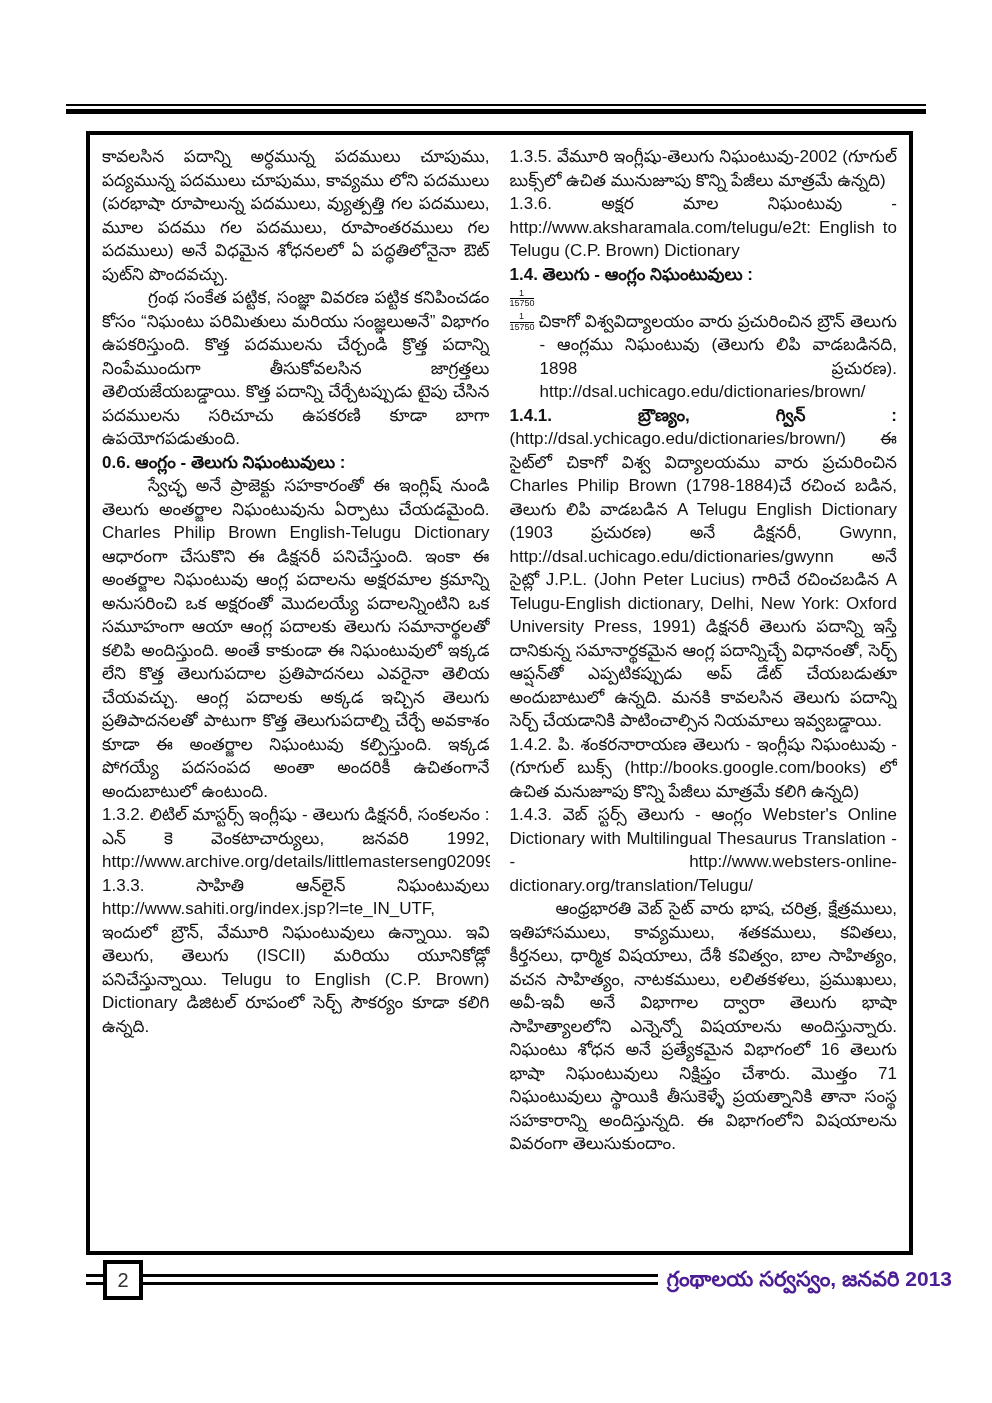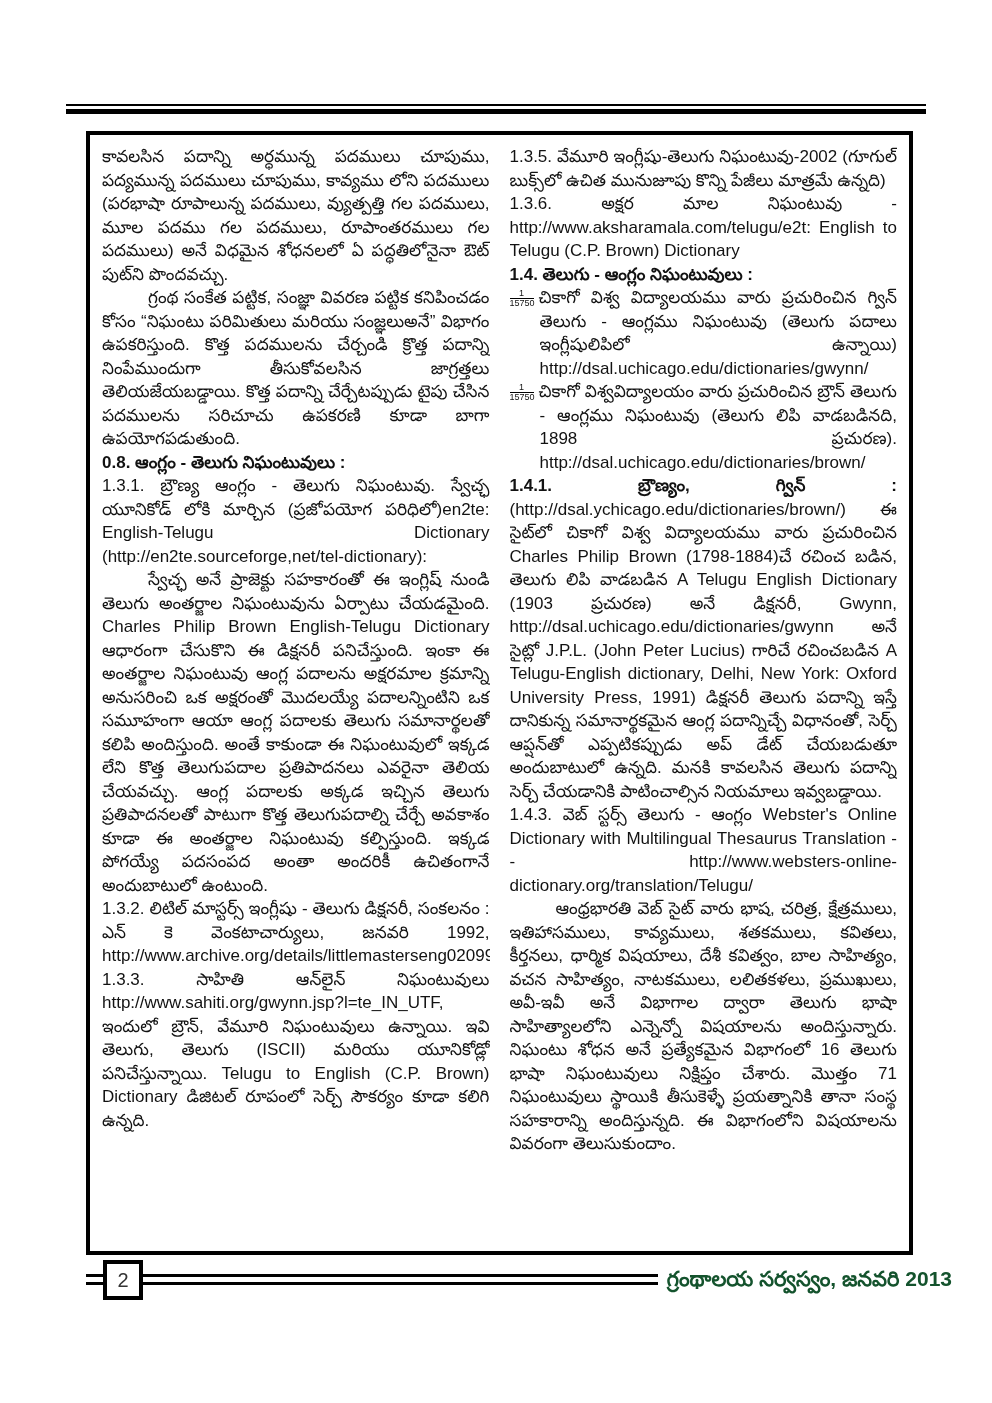--- a/index.html
+++ b/index.html
@@ -37,58 +37,58 @@
   .footer-lines { position:relative; width:572px; height:44px; }
   .footer-lines .line { position:absolute; left:0; right:0; height:3px; background:#000; }
   .footer-lines .line.l1 { top:15px; }
   .footer-lines .line.l2 { top:23px; }
   .page-num-box {
     position:absolute; left:17px; top:1px; width:32px; height:32px;
     background:#fff; border:4px solid #000;
     display:flex; align-items:center; justify-content:center;
     font-size:20px; color:#333;
   }
-  .footer-text { flex:1; text-align:right; font-weight:bold; font-size:21px; color:#14532d; }
+  .footer-text { flex:1; text-align:right; font-weight:bold; font-size:21px; color:#4c1d95; }
 </style>
 </head>
 <body>
 
 <div class="page">
 
   <div class="top-rule">
     <div class="thin"></div>
     <div class="thick"></div>
   </div>
 
   <div class="content-box">
 
     <div class="col">
       <p class="para">కావలసిన పదాన్ని అర్ధమున్న పదములు చూపుము, పద్యమున్న పదములు చూపుము, కావ్యము లోని పదములు (పరభాషా రూపాలున్న పదములు, వ్యుత్పత్తి గల పదములు, మూల పదము గల పదములు, రూపాంతరములు గల పదములు) అనే విధమైన శోధనలలో ఏ పద్ధతిలోనైనా ఔట్ పుట్‌ని పొందవచ్చు.</p>
       <p class="para indent">గ్రంథ సంకేత పట్టిక, సంజ్ఞా వివరణ పట్టిక కనిపించడం కోసం “నిఘంటు పరిమితులు మరియు సంజ్ఞలుఅనే” విభాగం ఉపకరిస్తుంది. కొత్త పదములను చేర్చండి క్రొత్త పదాన్ని నింపేముందుగా తీసుకోవలసిన జాగ్రత్తలు తెలియజేయబడ్డాయి. కొత్త పదాన్ని చేర్చేటప్పుడు టైపు చేసిన పదములను సరిచూచు ఉపకరణి కూడా బాగా ఉపయోగపడుతుంది.</p>
-      <h3 class="heading">0.8. ఆంగ్లం - తెలుగు నిఘంటువులు :</h3>
-      <p class="para">1.3.1. బ్రౌణ్య ఆంగ్లం - తెలుగు నిఘంటువు. స్వేచ్ఛ యూనికోడ్ లోకి మార్చిన (ప్రజోపయోగ పరిధిలో)en2te: English-Telugu Dictionary (http://en2te.sourceforge,net/tel-dictionary):</p>
+      <h3 class="heading">0.6. ఆంగ్లం - తెలుగు నిఘంటువులు :</h3>
       <p class="para indent">స్వేచ్ఛ అనే ప్రాజెక్టు సహకారంతో ఈ ఇంగ్లిష్ నుండి తెలుగు అంతర్జాల నిఘంటువును ఏర్పాటు చేయడమైంది. Charles Philip Brown English-Telugu Dictionary ఆధారంగా చేసుకొని ఈ డిక్షనరీ పనిచేస్తుంది. ఇంకా ఈ అంతర్జాల నిఘంటువు ఆంగ్ల పదాలను అక్షరమాల క్రమాన్ని అనుసరించి ఒక అక్షరంతో మొదలయ్యే పదాలన్నింటిని ఒక సమూహంగా ఆయా ఆంగ్ల పదాలకు తెలుగు సమానార్థలతో కలిపి అందిస్తుంది. అంతే కాకుండా ఈ నిఘంటువులో ఇక్కడ లేని కొత్త తెలుగుపదాల ప్రతిపాదనలు ఎవరైనా తెలియ చేయవచ్చు. ఆంగ్ల పదాలకు అక్కడ ఇచ్చిన తెలుగు ప్రతిపాదనలతో పాటుగా కొత్త తెలుగుపదాల్ని చేర్చే అవకాశం కూడా ఈ అంతర్జాల నిఘంటువు కల్పిస్తుంది. ఇక్కడ పోగయ్యే పదసంపద అంతా అందరికీ ఉచితంగానే అందుబాటులో ఉంటుంది.</p>
       <p class="para gap-top">1.3.2. లిటిల్ మాస్టర్స్ ఇంగ్లీషు - తెలుగు డిక్షనరీ, సంకలనం : ఎన్ కె వెంకటాచార్యులు, జనవరి 1992, http://www.archive.org/details/littlemasterseng020991mbp.</p>
-      <p class="para">1.3.3. సాహితి ఆన్‌లైన్ నిఘంటువులు http://www.sahiti.org/gwynn.jsp?l=te_IN_UTF, ఇందులో బ్రౌన్, వేమూరి నిఘంటువులు ఉన్నాయి. ఇవి తెలుగు, తెలుగు (ISCII) మరియు యూనికోడ్లో పనిచేస్తున్నాయి. Telugu to English (C.P. Brown) Dictionary డిజిటల్ రూపంలో సెర్చ్ సౌకర్యం కూడా కలిగి ఉన్నది.</p>
+      <p class="para">1.3.3. సాహితి ఆన్‌లైన్ నిఘంటువులు http://www.sahiti.org/index.jsp?l=te_IN_UTF, ఇందులో బ్రౌన్, వేమూరి నిఘంటువులు ఉన్నాయి. ఇవి తెలుగు, తెలుగు (ISCII) మరియు యూనికోడ్లో పనిచేస్తున్నాయి. Telugu to English (C.P. Brown) Dictionary డిజిటల్ రూపంలో సెర్చ్ సౌకర్యం కూడా కలిగి ఉన్నది.</p>
 
     </div>
 
     <div class="col">
       <p class="para">1.3.5. వేమూరి ఇంగ్లీషు-తెలుగు నిఘంటువు-2002 (గూగుల్ బుక్స్‌లో ఉచిత మునుజూపు కొన్ని పేజీలు మాత్రమే ఉన్నది)</p>
       <p class="para">1.3.6. అక్షర మాల నిఘంటువు -  http://www.aksharamala.com/telugu/e2t: English to Telugu (C.P. Brown) Dictionary</p>
       <h3 class="heading">1.4. తెలుగు - ఆంగ్లం నిఘంటువులు :</h3>
       <p class="para bullet">
-        <span class="frac"><span class="fnum">1</span><span class="fden">15750</span></span><span>చికాగో విశ్వ విద్యాలయము వారు ప్రచురించిన గ్విన్ తెలుగు - ఆంగ్లము నిఘంటువు (తెలుగు పదాలు ఇంగ్లీషులిపిలో ఉన్నాయి)  http://dsal.uchicago.edu/dictionaries/gwynn/</span>
+        <span class="frac"><span class="fnum">1</span><span class="fden">15750</span></span>
       </p>
       <p class="para bullet">
         <span class="frac"><span class="fnum">1</span><span class="fden">15750</span></span><span>చికాగో విశ్వవిద్యాలయం వారు ప్రచురించిన బ్రౌన్ తెలుగు - ఆంగ్లము నిఘంటువు (తెలుగు లిపి వాడబడినది, 1898 ప్రచురణ).  http://dsal.uchicago.edu/dictionaries/brown/</span>
       </p>
       <p class="para">
         <b class="lead">1.4.1. బ్రౌణ్యం, గ్విన్ : </b><span>(http://dsal.ychicago.edu/dictionaries/brown/) ఈ సైట్‌లో చికాగో విశ్వ విద్యాలయము వారు ప్రచురించిన Charles Philip Brown (1798-1884)చే రచించ బడిన, తెలుగు లిపి వాడబడిన A Telugu English Dictionary (1903 ప్రచురణ) అనే డిక్షనరీ, Gwynn, http://dsal.uchicago.edu/dictionaries/gwynn అనే సైట్లో J.P.L. (John Peter Lucius) గారిచే రచించబడిన A Telugu-English dictionary, Delhi, New York: Oxford University Press, 1991) డిక్షనరీ తెలుగు పదాన్ని ఇస్తే దానికున్న సమానార్థకమైన ఆంగ్ల పదాన్నిచ్చే విధానంతో, సెర్చ్ ఆప్షన్‌తో ఎప్పటికప్పుడు అప్ డేట్ చేయబడుతూ అందుబాటులో ఉన్నది. మనకి కావలసిన తెలుగు పదాన్ని సెర్చ్ చేయడానికి పాటించాల్సిన నియమాలు ఇవ్వబడ్డాయి.</span>
       </p>
+      <p class="para">1.4.2. పి. శంకరనారాయణ తెలుగు - ఇంగ్లీషు నిఘంటువు - (గూగుల్ బుక్స్ (http://books.google.com/books) లో ఉచిత మనుజూపు కొన్ని పేజీలు మాత్రమే కలిగి ఉన్నది)</p>
       <p class="para">1.4.3. వెబ్ స్టర్స్ తెలుగు - ఆంగ్లం  Webster's Online Dictionary with Multilingual Thesaurus Translation -- http://www.websters-online-dictionary.org/translation/Telugu/</p>
       <p class="para indent">ఆంధ్రభారతి వెబ్ సైట్ వారు భాష, చరిత్ర, క్షేత్రములు, ఇతిహాసములు, కావ్యములు, శతకములు, కవితలు, కీర్తనలు, ధార్మిక విషయాలు, దేశీ కవిత్వం, బాల సాహిత్యం, వచన సాహిత్యం, నాటకములు, లలితకళలు, ప్రముఖులు, అవీ-ఇవీ అనే విభాగాల ద్వారా తెలుగు భాషా సాహిత్యాలలోని ఎన్నెన్నో విషయాలను అందిస్తున్నారు. నిఘంటు శోధన అనే ప్రత్యేకమైన విభాగంలో 16 తెలుగు భాషా నిఘంటువులు నిక్షిప్తం చేశారు. మొత్తం 71 నిఘంటువులు స్థాయికి తీసుకెళ్ళే ప్రయత్నానికి తానా సంస్థ సహకారాన్ని అందిస్తున్నది. ఈ విభాగంలోని విషయాలను వివరంగా తెలుసుకుందాం.</p>
 
     </div>
 
   </div>
 
   <div class="footer">
     <div class="footer-lines">
       <div class="line l1"></div>

